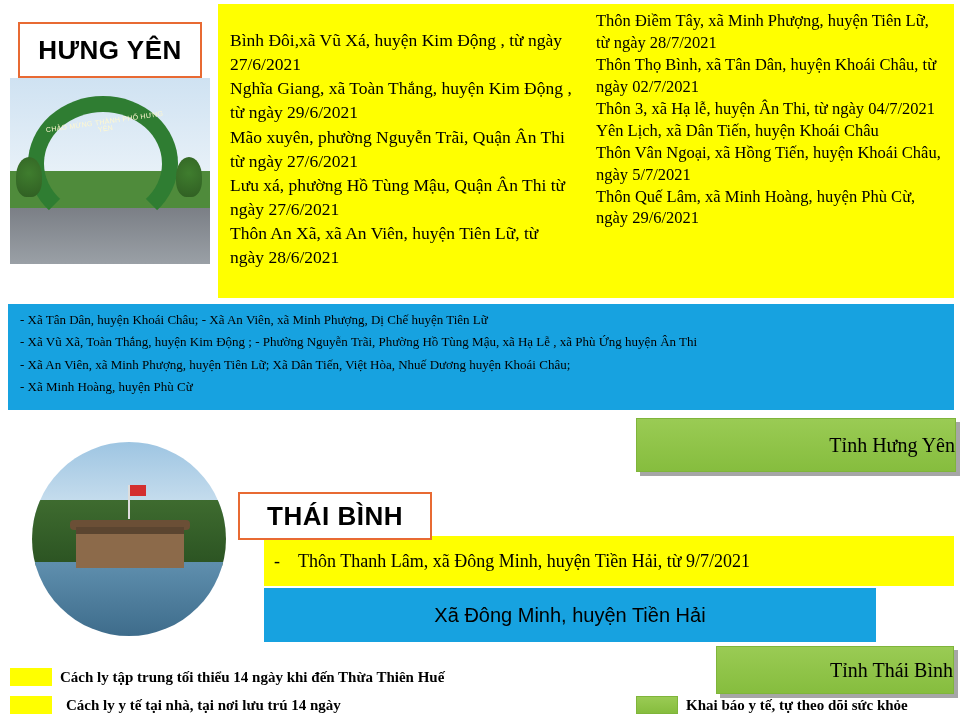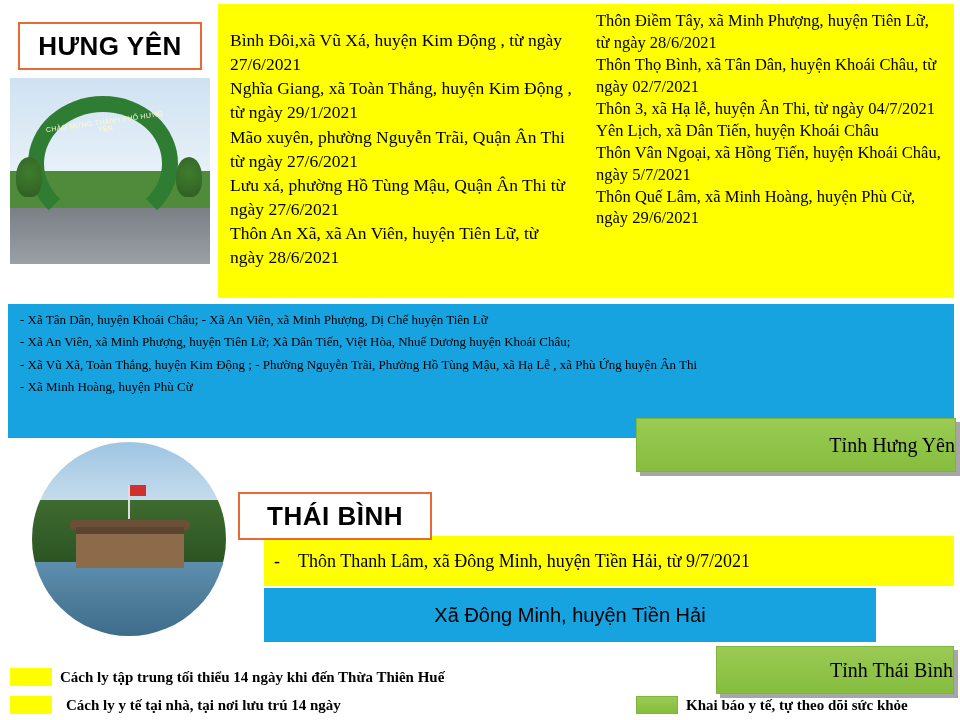--- a/index.html
+++ b/index.html
@@ -32,21 +32,21 @@
     justify-content: center;
     font-family: "Liberation Sans", sans-serif;
     font-weight: bold;
     color: #000000;
     letter-spacing: 0.5px;
     box-sizing: border-box;
     z-index: 6;
   }
   #badge-hung-yen {
     left: 18px; top: 22px;
-    width: 184px; height: 48px;
+    width: 184px; height: 56px;
     font-size: 26px;
   }
   #badge-thai-binh {
     left: 238px; top: 492px;
     width: 194px; height: 48px;
     font-size: 26px;
   }
 
   
   .photo {
@@ -174,21 +174,21 @@
   
   .blue-band {
     position: absolute;
     background: #17a2e0;
     color: #000000;
     box-sizing: border-box;
     z-index: 3;
   }
   #band-hung-yen {
     left: 8px; top: 304px;
-    width: 946px; height: 134px;
+    width: 946px; height: 106px;
     padding: 8px 10px 1px 12px;
   }
   #band-hung-yen p {
     margin: 0 0 6px 0;
     font-size: 13px;
     line-height: 1.25;
     font-family: "Liberation Serif", serif;
   }
   #band-thai-binh {
     left: 264px; top: 588px;
@@ -283,39 +283,39 @@
     <div class="tree" style="left:6px;"></div>
     <div class="tree" style="left:166px;"></div>
   </div>
 
   <div class="province-badge" id="badge-hung-yen">
     <span>HƯNG YÊN</span>
   </div>
 
   <div class="yellow-panel" id="panel-hy-left">
     <p>Bình Đôi,xã Vũ Xá, huyện Kim Động , từ ngày 27/6/2021</p>
-    <p>Nghĩa Giang, xã Toàn Thắng, huyện Kim Động , từ ngày 29/1/2021</p>
+    <p>Nghĩa Giang, xã Toàn Thắng, huyện Kim Động , từ ngày 29/6/2021</p>
     <p>Mão xuyên, phường Nguyễn Trãi, Quận Ân Thi từ ngày 27/6/2021</p>
     <p>Lưu xá, phường Hồ Tùng Mậu, Quận Ân Thi từ ngày 27/6/2021</p>
     <p>Thôn An Xã, xã An Viên, huyện Tiên Lữ, từ ngày 28/6/2021</p>
   </div>
 
   <div class="yellow-panel" id="panel-hy-right">
-    <p>Thôn Điềm Tây, xã Minh Phượng, huyện Tiên Lữ, từ ngày 28/6/2021</p>
+    <p>Thôn Điềm Tây, xã Minh Phượng, huyện Tiên Lữ, từ ngày 28/7/2021</p>
     <p>Thôn Thọ Bình, xã Tân Dân, huyện Khoái Châu, từ ngày 02/7/2021</p>
     <p>Thôn 3, xã Hạ lễ, huyện Ân Thi, từ ngày 04/7/2021</p>
     <p>Yên Lịch, xã Dân Tiến, huyện Khoái Châu</p>
     <p>Thôn Vân Ngoại, xã Hồng Tiến, huyện Khoái Châu, ngày 5/7/2021</p>
     <p>Thôn Quế Lâm, xã Minh Hoàng, huyện Phù Cừ, ngày 29/6/2021</p>
   </div>
 
   <div class="blue-band" id="band-hung-yen">
     <p>- Xã Tân Dân, huyện Khoái Châu;  - Xã An Viên, xã Minh Phượng, Dị Chế huyện Tiên Lữ</p>
+    <p>- Xã Vũ Xã, Toàn Thắng, huyện Kim Động ; - Phường Nguyễn Trãi, Phường Hồ Tùng Mậu, xã Hạ Lễ , xã Phù Ứng huyện Ân Thi</p>
     <p>-   Xã An Viên, xã Minh Phượng, huyện Tiên Lữ; Xã Dân Tiến, Việt Hòa, Nhuế Dương huyện Khoái Châu;</p>
-    <p>- Xã Vũ Xã, Toàn Thắng, huyện Kim Động ; - Phường Nguyễn Trãi, Phường Hồ Tùng Mậu, xã Hạ Lễ , xã Phù Ứng huyện Ân Thi</p>
     <p>-   Xã Minh Hoàng, huyện Phù Cừ</p>
   </div>
 
   <div class="green-button" id="btn-tinh-hung-yen">
     <span>Tỉnh Hưng Yên</span>
   </div>
 
   <div class="photo" id="photo-thai-binh">
     <div class="tb-sky"></div>
     <div class="tb-trees"></div>

